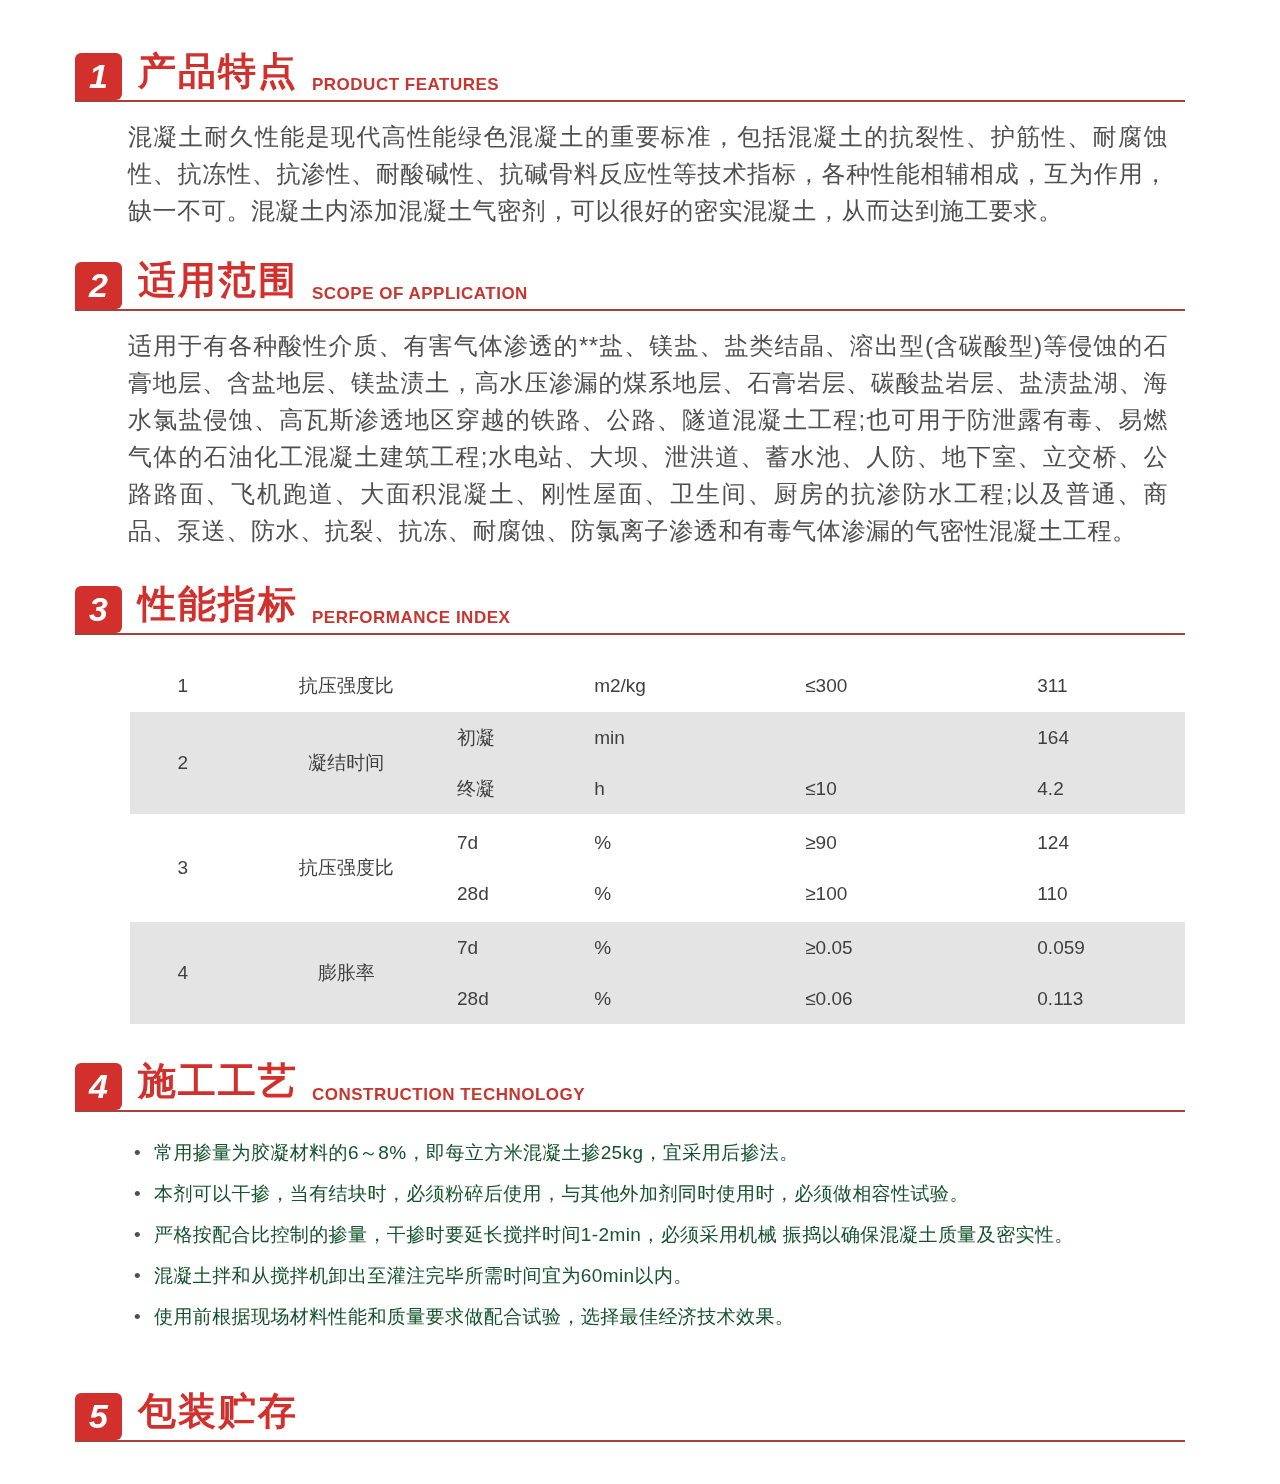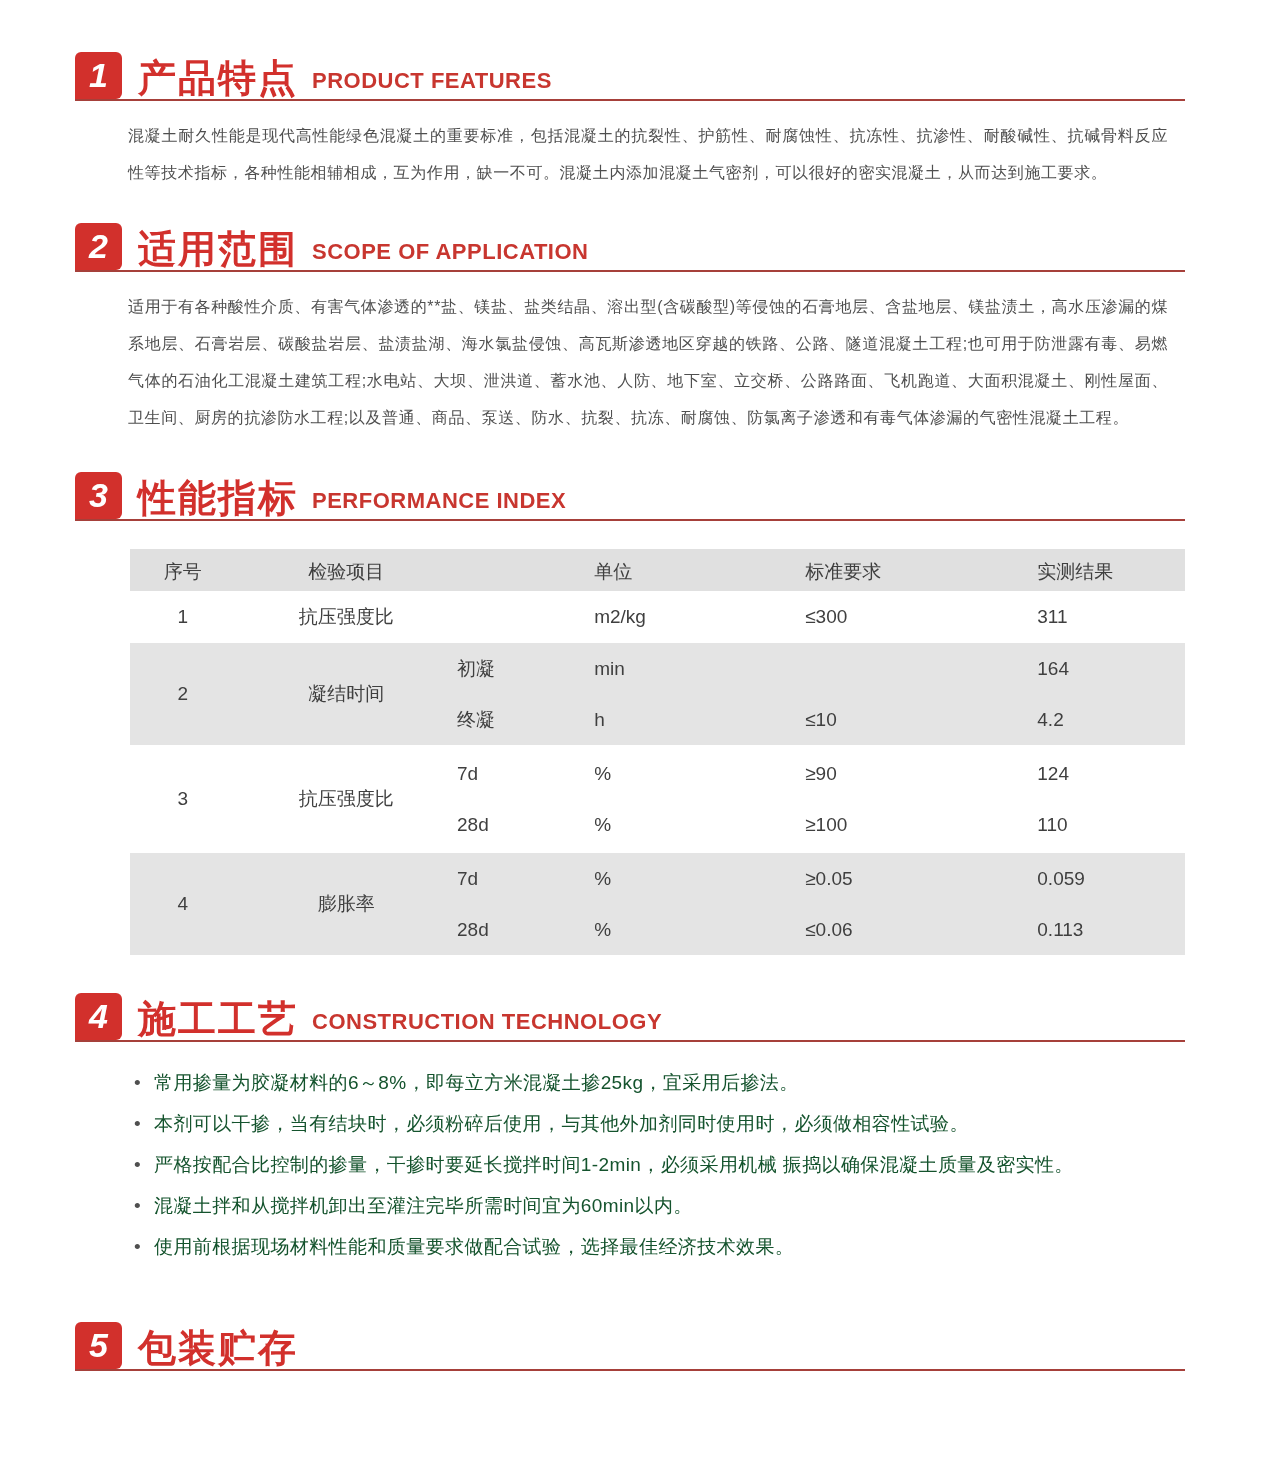--- a/index.html
+++ b/index.html
@@ -37,34 +37,34 @@
     justify-content: center;
     flex: 0 0 auto;
   }
   .sec-title-zh {
     font-size: 38px;
     font-weight: bold;
     color: #d2302c;
     margin-left: 16px;
     line-height: 1;
     letter-spacing: 2px;
-    padding-bottom: 2px;
+    padding-bottom: 10px;
   }
   .sec-title-en {
-    font-size: 22px;
+    font-size: 17px;
     font-weight: bold;
     color: #c8362f;
     margin-left: 14px;
     padding-bottom: 5px;
     letter-spacing: 0.5px;
   }
 
   
   .para {
-    font-size: 16px;
+    font-size: 24px;
     line-height: 37px;
     text-align: justify;
     color: #4f4f4f;
     letter-spacing: 0.6px;
     margin: 16px 0 0 53px;
     width: 1040px;
   }
 
   
   .sec-2 { margin-top: 32px; }
@@ -159,28 +159,20 @@
   </section>
 
   <section class="sec sec-3">
     <div class="sec-header">
       <div class="badge">3</div>
       <h2 class="sec-title-zh">性能指标</h2>
       <span class="sec-title-en">PERFORMANCE INDEX</span>
     </div>
 
     <div class="ptable">
-      <div class="t-head">
-        <div class="c th-no">序号</div>
-        <div class="c th-item">检验项目</div>
-        <div class="c sub"></div>
-        <div class="c unit">单位</div>
-        <div class="c std">标准要求</div>
-        <div class="c res">实测结果</div>
-      </div>
 
       <div class="t-group rows1 bg-white">
         <div class="c no">1</div>
         <div class="c item">抗压强度比</div>
         <div class="c sub r1"></div>
         <div class="c unit r1">m2/kg</div>
         <div class="c std r1">≤300</div>
         <div class="c res r1">311</div>
       </div>
 

